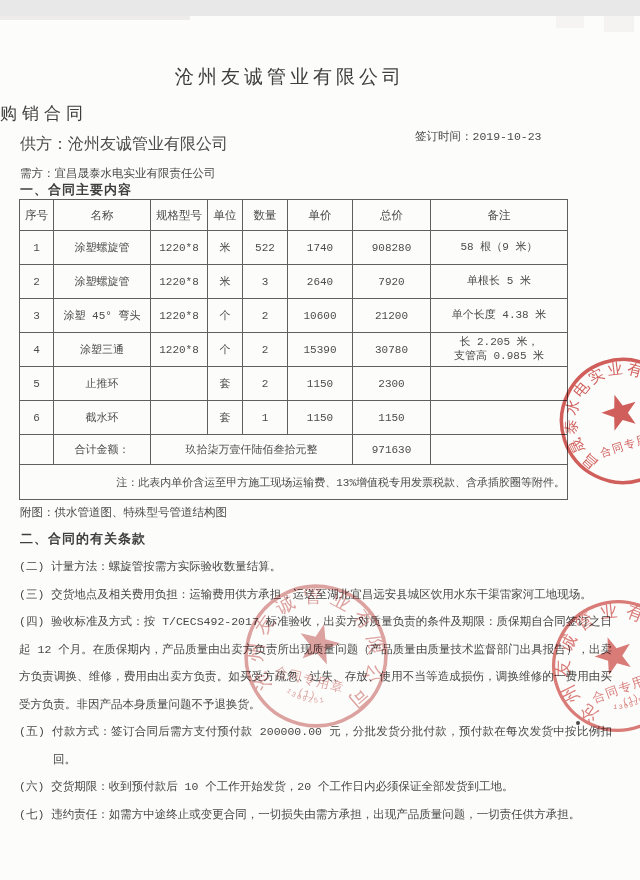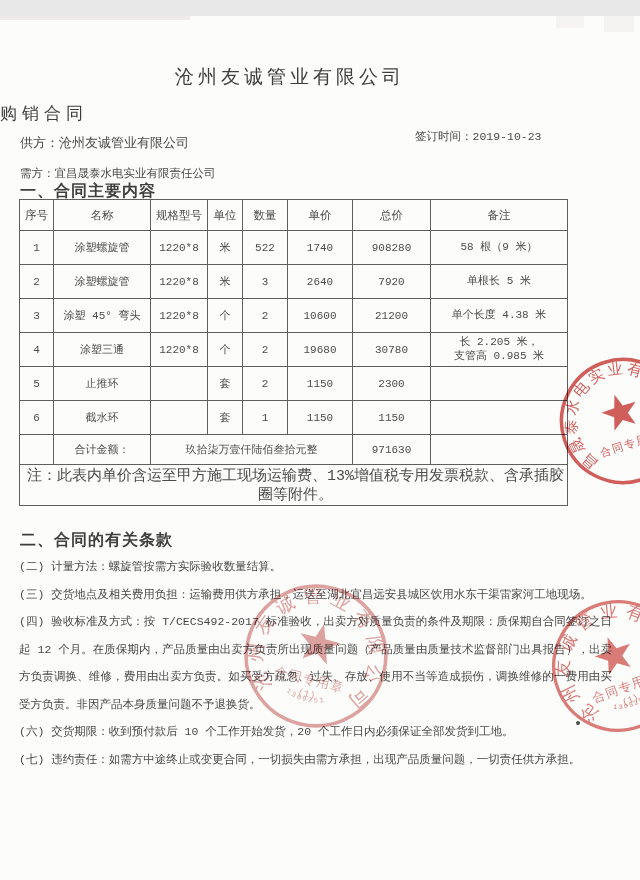--- a/index.html
+++ b/index.html
@@ -5,41 +5,41 @@
   html,body{margin:0;padding:0;background:#e8e8e8;}
   .page{
     position:relative;width:640px;height:880px;margin:16px auto;
     background:#fcfcfb;overflow:hidden;
     font-family:Liberation Mono, monospace;
     color:#4a4a4a;
   }
   .abs{position:absolute;}
   .doc-title{top:48px;left:0;width:580px;text-align:center;font-size:19px;letter-spacing:4px;color:#3e3e3e;}
   .doc-subtitle{top:86px;left:0;width:580px;text-align:left;font-size:17px;letter-spacing:5px;color:#3e3e3e;}
-  .party-supplier{top:118px;left:20px;font-size:13px;}
+  .party-supplier{top:118px;left:20px;font-size:16px;}
   .party-buyer{top:150px;left:20px;font-size:11.5px;text-align:center;}
   .meta{top:111px;left:415px;font-size:11.5px;line-height:19.5px;}
-  .sec-heading{font-size:16px;font-weight:600;color:#3f3f3f;letter-spacing:1px;}
+  .sec-heading{font-size:13px;font-weight:600;color:#3f3f3f;letter-spacing:1px;}
   .sec1{top:165px;left:20px;}
   .sec2{top:514px;left:20px;}
   .attach{top:489px;left:20px;font-size:11.5px;}
 
   table.items{
     position:absolute;top:183px;left:19px;width:548px;
     border-collapse:collapse;table-layout:fixed;
     font-size:11px;color:#4c4c4c;
   }
   table.items td,table.items th{
     border:1px solid #5f5f5f;text-align:center;vertical-align:middle;
     padding:1px 2px;font-weight:normal;overflow:hidden;
   }
   table.items th{font-size:11.5px;height:28px;}
   table.items tr.item-row td{height:31px;}
   table.items tr.total-row td{height:27px;}
-  table.items td.note-cell{height:32px;text-align:center;padding-left:6px;font-size:15px;}
+  table.items td.note-cell{height:32px;text-align:right;padding-left:6px;font-size:11px;}
   .remark2{line-height:1.2;}
   .remark1{line-height:1.2;}
 
   .clauses{top:537px;left:19px;width:593px;font-size:11.5px;line-height:27.5px;text-align:justify;color:#474747;}
   .clause{margin:0;}
   .clause:nth-child(4){padding-left:34px;text-indent:-34px;}
 
   .stamp{position:absolute;mix-blend-mode:multiply;pointer-events:none;}
   .stamp svg{display:block;}
   .stamp-a{left:556px;top:338px;transform:rotate(-18deg);opacity:0.9;}
@@ -129,21 +129,21 @@
       <td>
             <div class="remark1">单个长度 4.38 米</div>
           </td>
     </tr>
     <tr class="item-row">
       <td>4</td>
       <td>涂塑三通</td>
       <td>1220*8</td>
       <td>个</td>
       <td>2</td>
-      <td>19680</td>
+      <td>15390</td>
       <td>30780</td>
       <td>
         <div class="remark1">长 2.205 米，</div>
         <div class="remark2">支管高 0.985 米</div>
       </td>
     </tr>
     <tr class="item-row">
       <td>5</td>
       <td>止推环</td>
       <td></td>
@@ -173,26 +173,28 @@
       <td colspan="4">玖拾柒万壹仟陆佰叁拾元整</td>
       <td>971630</td>
       <td></td>
     </tr>
     <tr>
       <td colspan="8" class="note-cell">注：此表内单价含运至甲方施工现场运输费、13%增值税专用发票税款、含承插胶圈等附件。</td>
     </tr>
   </tbody>
     </table>
 
+  <div class="abs attach">附图：供水管道图、特殊型号管道结构图</div>
   <div class="abs sec-heading sec2">二、合同的有关条款</div>
 
   <div class="abs clauses">
     <p class="clause">(二) 计量方法：螺旋管按需方实际验收数量结算。</p>
     <p class="clause">(三) 交货地点及相关费用负担：运输费用供方承担，运送至湖北宜昌远安县城区饮用水东干渠雷家河工地现场。</p>
     <p class="clause">(四) 验收标准及方式：按 T/CECS492-2017 标准验收，出卖方对质量负责的条件及期限：质保期自合同签订之日起 12 个月。在质保期内，产品质量由出卖方负责所出现质量问题（产品质量由质量技术监督部门出具报告），出卖方负责调换、维修，费用由出卖方负责。如买受方疏忽、过失、存放、使用不当等造成损伤，调换维修的一费用由买受方负责。非因产品本身质量问题不予退换货。</p>
+    <p class="clause">(五) 付款方式：签订合同后需方支付预付款 200000.00 元，分批发货分批付款，预付款在每次发货中按比例扣回。</p>
     <p class="clause">(六) 交货期限：收到预付款后 10 个工作开始发货，20 个工作日内必须保证全部发货到工地。</p>
     <p class="clause">(七) 违约责任：如需方中途终止或变更合同，一切损失由需方承担，出现产品质量问题，一切责任供方承担。</p>
   </div>
 
   <div class="stamp stamp-a" style="color:#ce4f4b;">
     <svg width="134" height="134" viewBox="0 0 170 170">
       <circle cx="85" cy="85" r="78" fill="none" stroke="currentColor" stroke-width="4.5"></circle>
       <path id="sA-top" d="M 35.9 119.4 A 60 60 0 1 1 134.1 119.4" fill="none"></path>
       <text font-size="19" letter-spacing="4" fill="currentColor">
         <textPath href="#sA-top" startOffset="50%" text-anchor="middle">宜昌晟泰水电实业有限责任公司</textPath>

